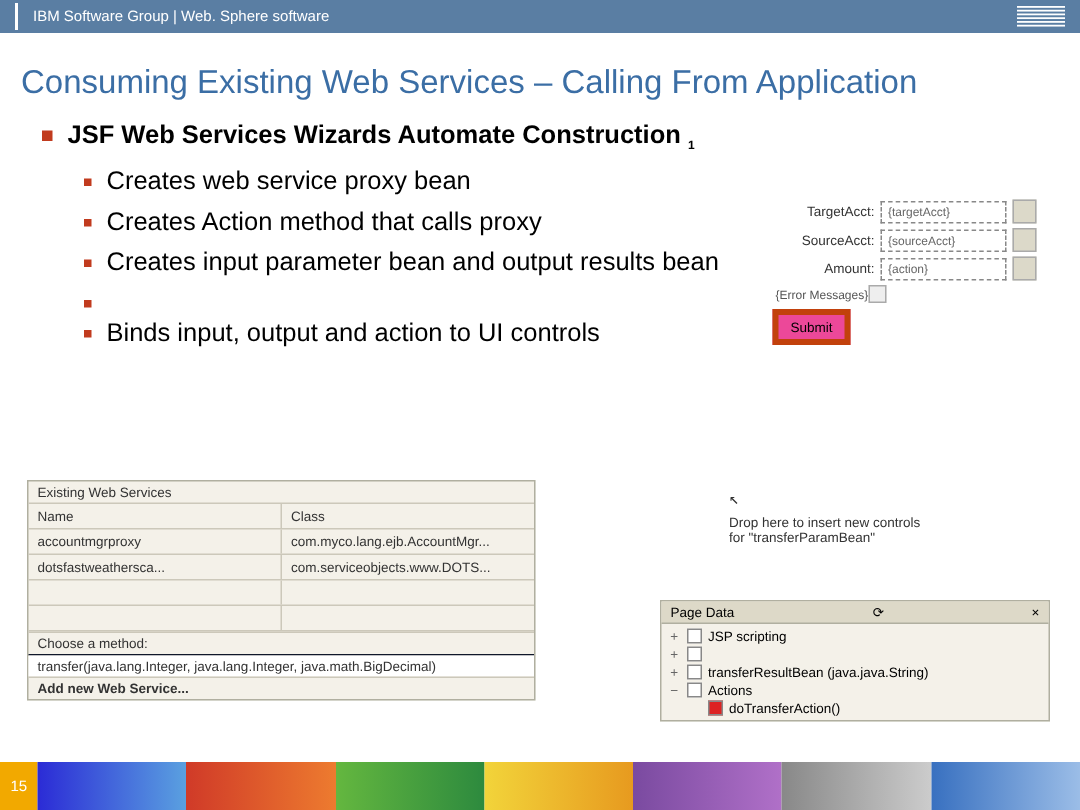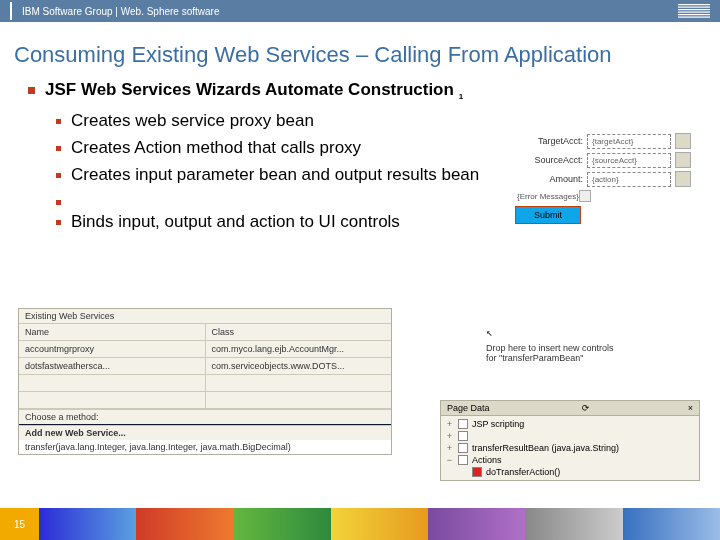--- a/index.html
+++ b/index.html
@@ -23,31 +23,31 @@
   .panel .tiny{padding:2px 6px}
   .drop-hint{position:absolute;font-size:9px;color:#333;padding:6px}
   .drop-hint .cursor{font-family:monospace;font-size:11px;display:block;margin-bottom:4px}
   .form-panel{position:absolute;font-size:9px}
   .form-panel .frow{display:flex;align-items:center;margin:3px 0}
   .form-panel .flabel{width:68px;text-align:right;padding-right:4px;color:#333}
   .form-panel .fin{border:1px dashed #888;padding:2px 4px;font-size:8px;color:#666;background:#fff;width:74px}
   .form-panel .ficon{width:14px;height:14px;background:#dcd9c9;border:1px solid #aaa;margin-left:4px}
   .form-panel .errs{font-size:8px;color:#555;margin:2px 0 4px 2px;display:flex;align-items:center}
   .form-panel .errs .ebox{width:10px;height:10px;border:1px solid #aaa;background:#eee;margin-right:70px}
-  .form-panel .btn{border:1px solid #c2410c;background:#0ea5e9;padding:3px 18px;font-size:9px;display:inline-block}
+  .form-panel .btn{border:4px solid #c2410c;background:#ec4899;padding:3px 8px;font-size:9px;display:inline-block}
   .page-data-panel{position:absolute;font-size:9px;background:#f4f1e9;border:1px solid #b0aFa0}
   .page-data-panel .phdr{background:#ddd9c8;padding:2px 6px;border-bottom:1px solid #b0aFa0;display:flex;align-items:flex-end}
   .page-data-panel .phdr .x{margin-left:auto;font-size:9px}
   .page-data-panel .pbody{padding:2px 4px}
   .page-data-panel .node{display:flex;align-items:center;padding:1px 0;white-space:nowrap}
   .page-data-panel .twisty{width:9px;font-size:9px;color:#666;text-align:center}
   .page-data-panel .node .dot{width:8px;height:8px;border:1px solid #888;background:#fff;margin:0 4px}
   .page-data-panel .indent1{padding-left:14px}
   .footer{position:absolute;left:0;right:0;bottom:0;height:32px;display:flex}
-  .footer .pagenum{background:#f2a900;color:#fff;font-size:10px;width:39px;display:flex;align-items:center;justify-content:center}
+  .footer .pagenum{background:#f2a900;color:#fff;font-size:10px;width:25px;display:flex;align-items:center;justify-content:center}
   .footer .band{flex:1;display:flex}
   .footer .seg{flex:1}
   .footer .seg.a{background:linear-gradient(90deg,#2b2bd6,#5aa0e0)}
   .footer .seg.b{background:linear-gradient(90deg,#d03a28,#ed7b2f)}
   .footer .seg.c{background:linear-gradient(90deg,#64b73f,#2d8a3e)}
   .footer .seg.d{background:linear-gradient(90deg,#f2d43a,#e79a1f)}
   .footer .seg.e{background:linear-gradient(90deg,#7a4aa0,#b070c8)}
   .footer .seg.f{background:linear-gradient(90deg,#888,#ccc)}
   .footer .seg.g{background:linear-gradient(90deg,#3870c0,#9bbde7)}
 </style>
@@ -96,21 +96,21 @@
       </div>
     <div class="lvl2">
         <span class="sq"></span>
       </div>
     <div class="lvl2">
         <span class="sq"></span>
         <span>Binds input, output and action to UI controls</span>
       </div>
   </div>
 
-  <div class="panel" style="left:18px;top:308px;width:374px">
+  <div class="panel" style="left:18px;top:320px;width:339px">
     <div class="tiny" style="border-bottom:1px solid #ccc8ba">Existing Web Services</div>
     <div class="hdr">
       <div class="cell">Name</div>
       <div class="cell">Class</div>
     </div>
     <div class="row">
       <div class="cell">accountmgrproxy</div>
       <div class="cell">com.myco.lang.ejb.AccountMgr...</div>
     </div>
     <div class="row">
@@ -119,22 +119,22 @@
     </div>
     <div class="row">
         <div class="cell">&nbsp;</div>
         <div class="cell">&nbsp;</div>
       </div>
     <div class="row">
         <div class="cell">&nbsp;</div>
         <div class="cell">&nbsp;</div>
       </div>
     <div class="tiny" style="border-bottom:1px solid #0f172a;border-top:1px solid #ccc8ba">Choose a method:</div>
+    <div class="tiny" style="background:#fff">transfer(java.lang.Integer, java.lang.Integer, java.math.BigDecimal)</div>
     <div class="tiny" style="border-top:1px solid #ccc8ba;font-weight:bold">Add new Web Service...</div>
-    <div class="tiny" style="background:#fff">transfer(java.lang.Integer, java.lang.Integer, java.math.BigDecimal)</div>
   </div>
 
   <div class="form-panel" style="right:20px;top:130px;width:185px">
     <div class="frow">
       <span class="flabel">TargetAcct:</span>
       <span class="fin">{targetAcct}</span>
       <span class="ficon"></span>
     </div>
     <div class="frow">
       <span class="flabel">SourceAcct:</span>

